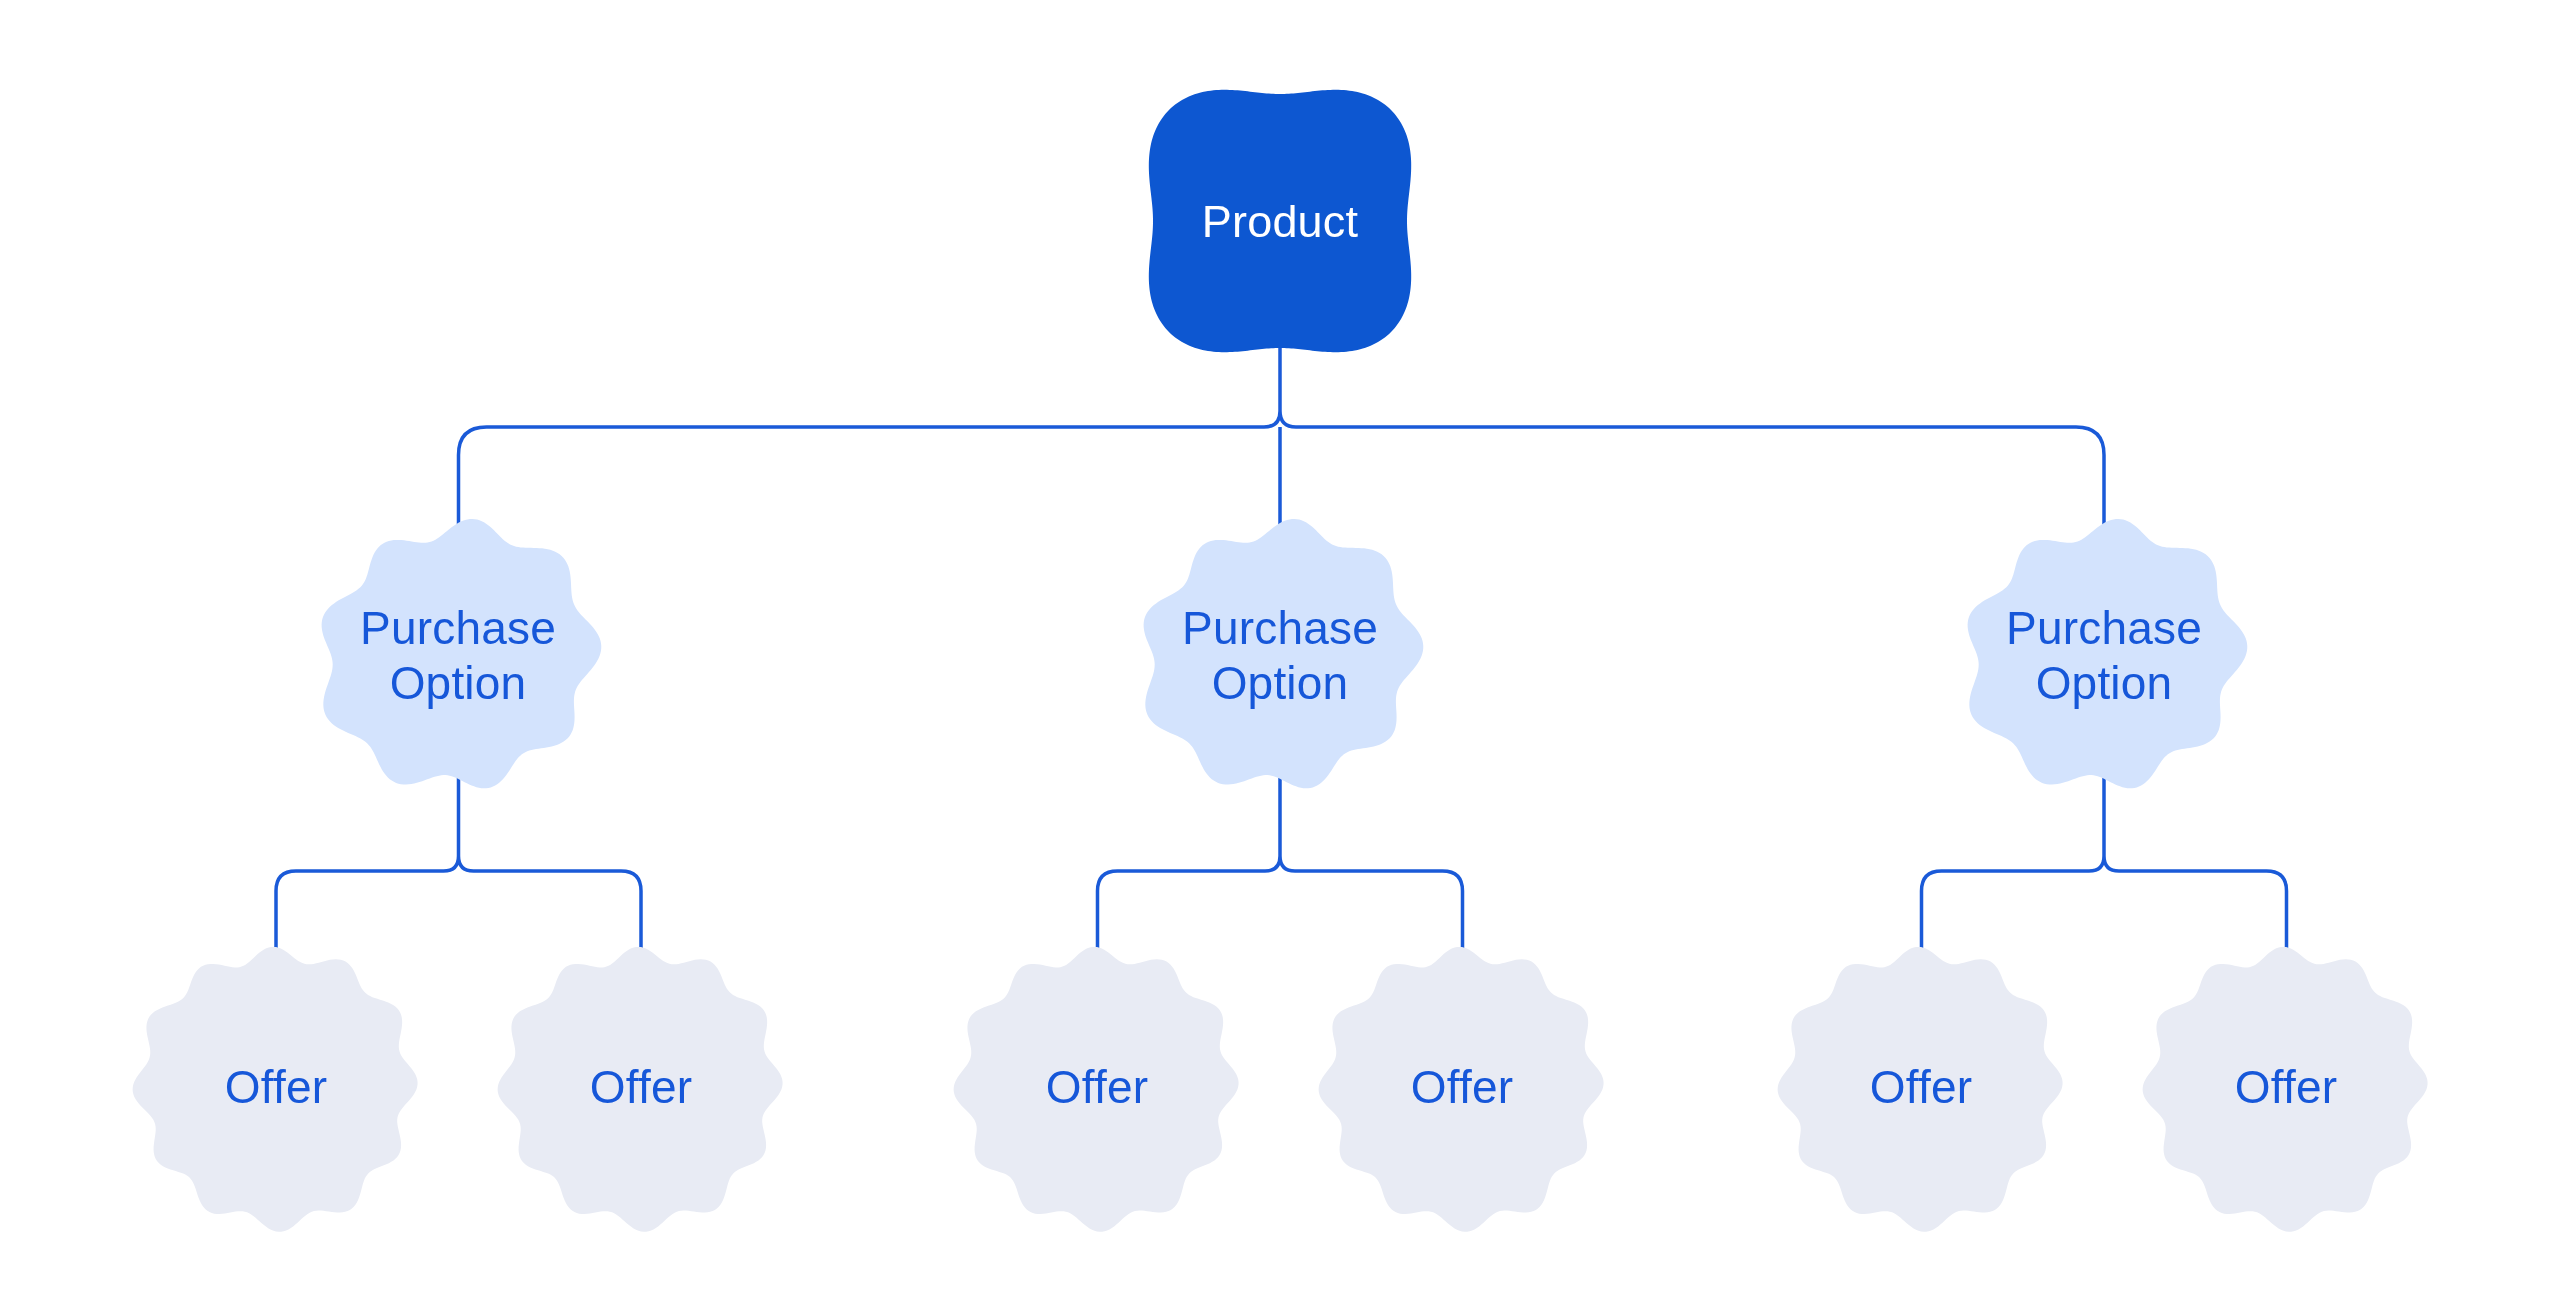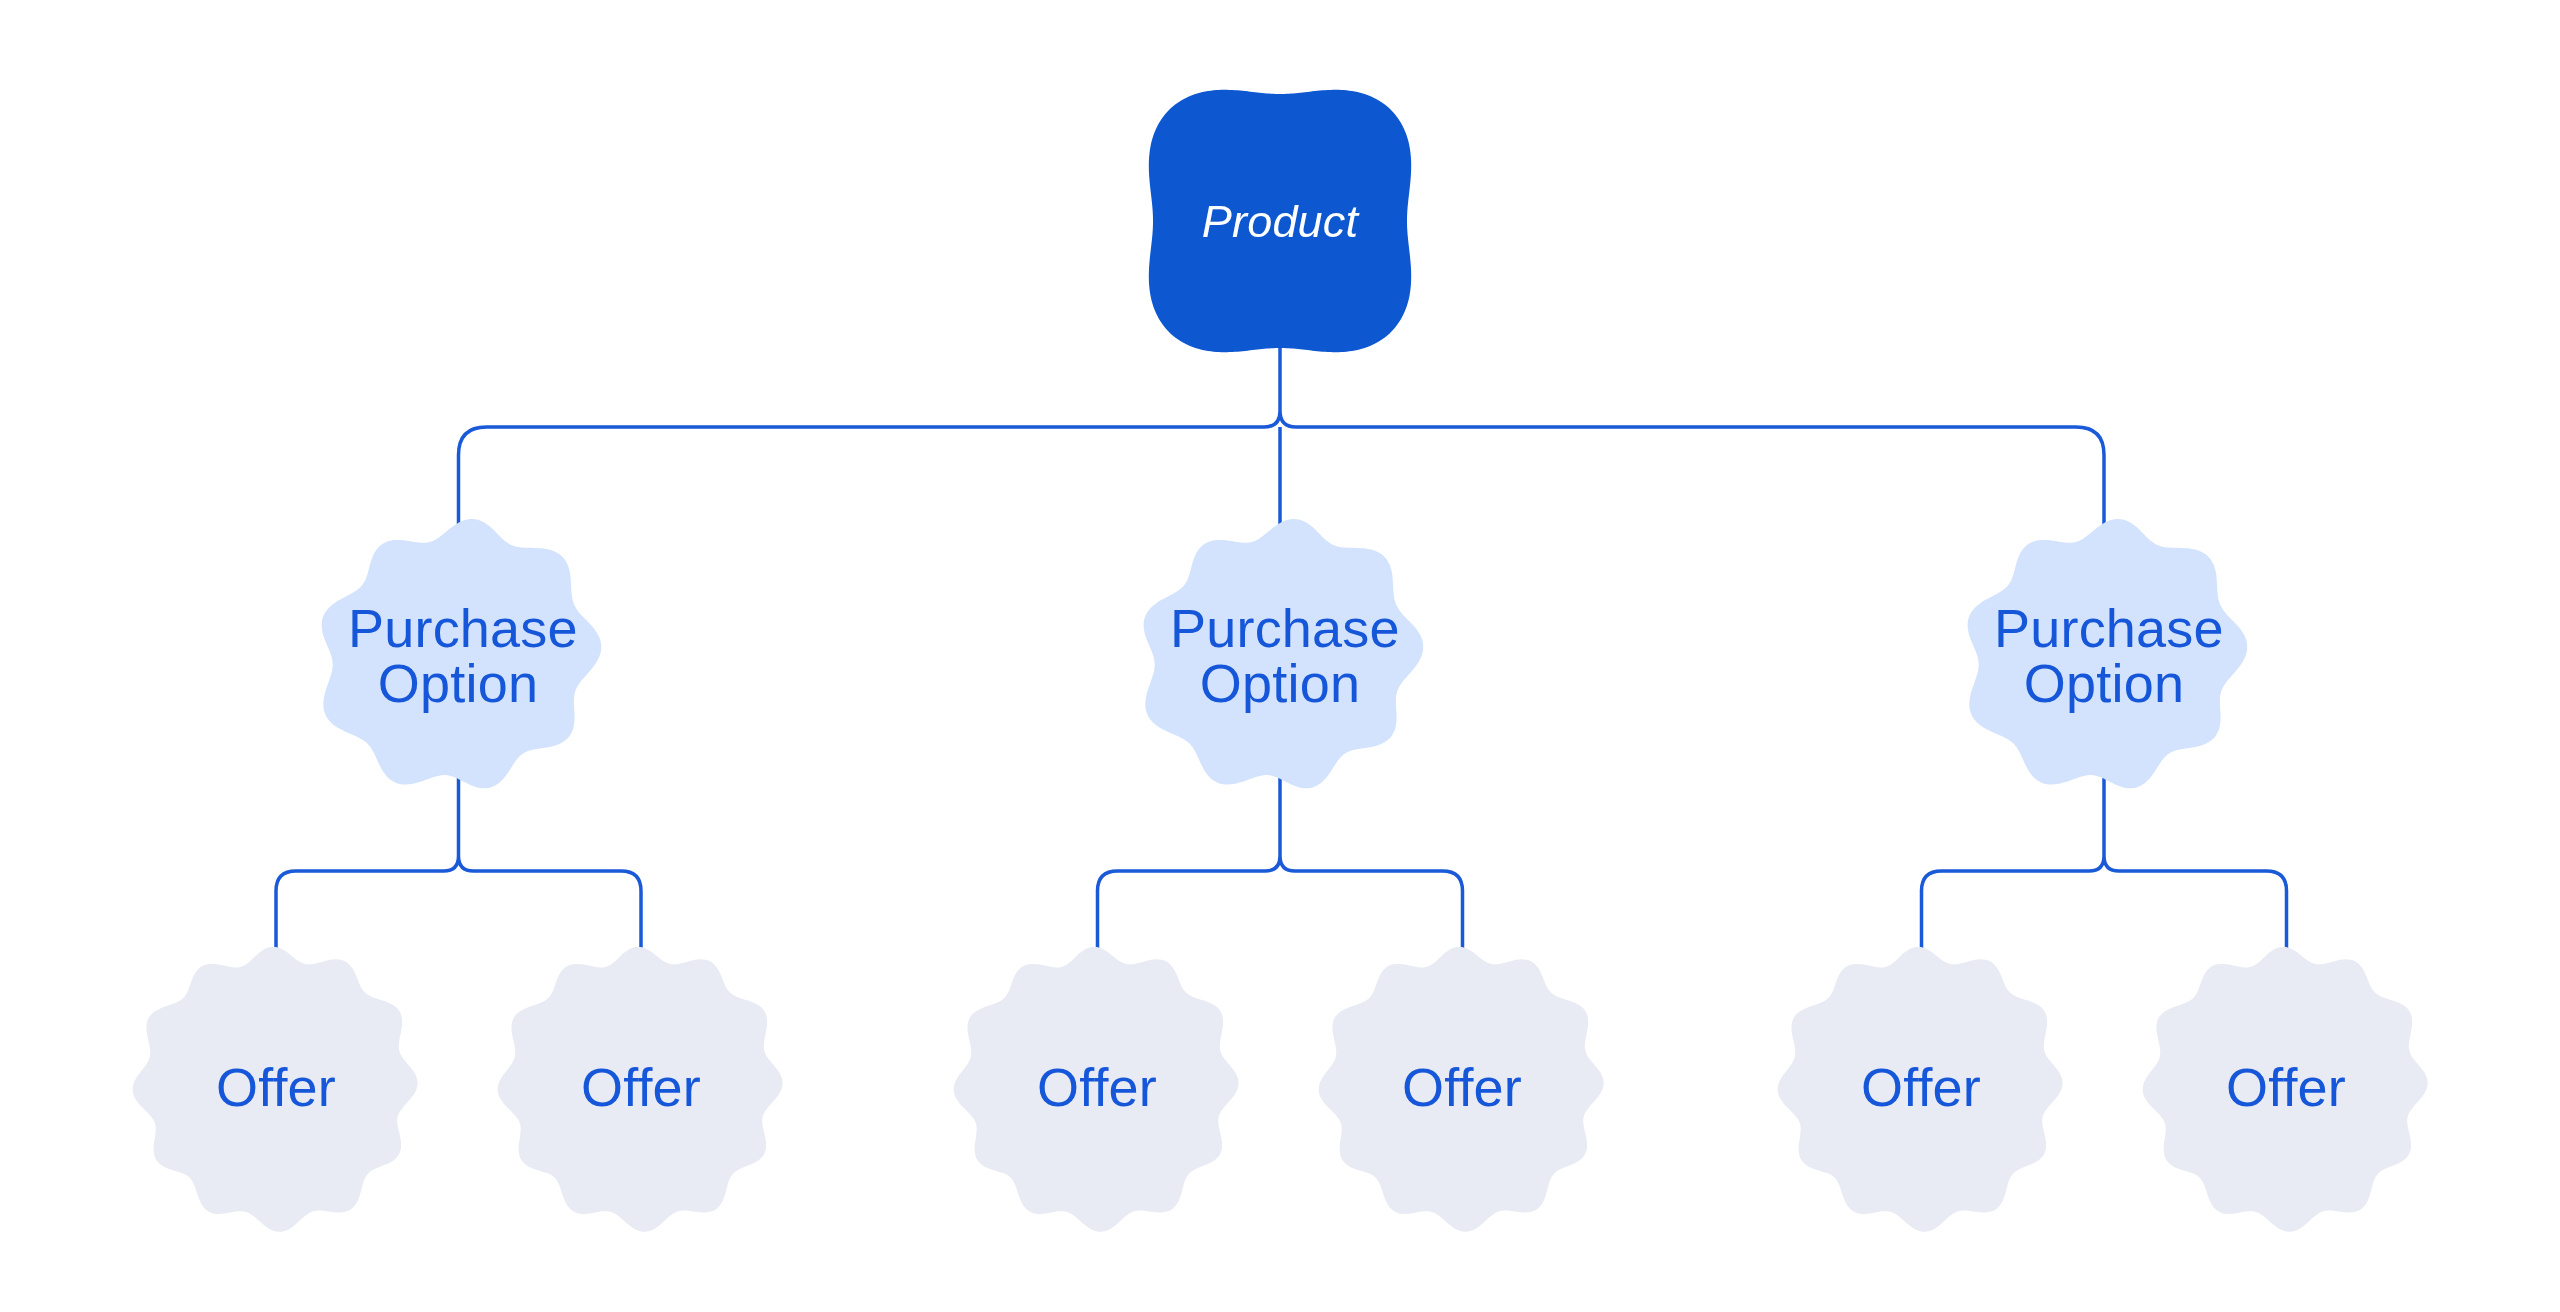--- a/index.html
+++ b/index.html
@@ -45,41 +45,41 @@
     width:320px; height:320px;
   }
   .blob-root{fill:var(--root-fill);}
   .blob-branch{fill:var(--branch-fill);}
   .blob-leaf{fill:var(--leaf-fill);}
   .node-label{
     position:relative;
     z-index:2;
     width:220px;
     text-align:center;
-    font-size:54px;
+    font-size:46px;
     line-height:55px;
     letter-spacing:0.2px;
     color:var(--node-text);
     font-weight:500;
   }
   .root-label{
     color:var(--root-text);
     font-size:45px;
   }
 </style>
 </head>
 <body>
 
 <div class="canvas">
 
   <svg class="connector-svg" viewBox="0 0 2560 1312" xmlns="http://www.w3.org/2000/svg">
     <path id="connectors" class="connector-path" d="M 458.5 560 V 455 Q 458.5 427 486.5 427 H 1264 Q 1280 427 1280 411 V 320 M 2104 560 V 455 Q 2104 427 2076 427 H 1296 Q 1280 427 1280 411 M 1280 427 V 560 M 276 990 V 891 Q 276 871 296 871 H 443.5 Q 458.5 871 458.5 856 V 770 M 641 990 V 891 Q 641 871 621 871 H 473.5 Q 458.5 871 458.5 856 M 1097.5 990 V 891 Q 1097.5 871 1117.5 871 H 1265 Q 1280 871 1280 856 V 770 M 1462.5 990 V 891 Q 1462.5 871 1442.5 871 H 1295 Q 1280 871 1280 856 M 1921.5 990 V 891 Q 1921.5 871 1941.5 871 H 2089 Q 2104 871 2104 856 V 770 M 2286.5 990 V 891 Q 2286.5 871 2266.5 871 H 2119 Q 2104 871 2104 856 "></path>
   </svg>
 
-  <div class="node" style="left:1120px;top:61px;font-style:italic;">
+  <div class="node" style="left:1120px;top:61px;">
     <svg viewBox="-160 -160 320 320">
       <path class="blob-root" d="M127.00 0.00L127.02 2.22L127.07 4.44L127.15 6.66L127.27 8.90L127.42 11.15L127.59 13.41L127.80 15.69L128.02 17.99L128.27 20.32L128.53 22.66L128.80 25.04L129.08 27.44L129.36 29.87L129.64 32.32L129.92 34.81L130.18 37.33L130.42 39.87L130.64 42.45L130.83 45.05L130.99 47.68L131.10 50.33L131.17 53.00L131.19 55.69L131.16 58.39L131.06 61.11L130.89 63.84L130.65 66.57L130.34 69.30L129.95 72.03L129.47 74.75L128.91 77.46L128.25 80.14L127.51 82.81L126.67 85.44L125.73 88.04L124.70 90.60L123.57 93.11L122.33 95.58L121.00 97.99L119.58 100.34L118.05 102.62L116.43 104.83L114.72 106.97L112.91 109.04L111.02 111.02L109.04 112.91L106.97 114.72L104.83 116.43L102.62 118.05L100.34 119.58L97.99 121.00L95.58 122.33L93.11 123.57L90.60 124.70L88.04 125.73L85.44 126.67L82.81 127.51L80.14 128.25L77.46 128.91L74.75 129.47L72.03 129.95L69.30 130.34L66.57 130.65L63.84 130.89L61.11 131.06L58.39 131.16L55.69 131.19L53.00 131.17L50.33 131.10L47.68 130.99L45.05 130.83L42.45 130.64L39.87 130.42L37.33 130.18L34.81 129.92L32.32 129.64L29.87 129.36L27.44 129.08L25.04 128.80L22.66 128.53L20.32 128.27L17.99 128.02L15.69 127.80L13.41 127.59L11.15 127.42L8.90 127.27L6.66 127.15L4.44 127.07L2.22 127.02L0.00 127.00L-2.22 127.02L-4.44 127.07L-6.66 127.15L-8.90 127.27L-11.15 127.42L-13.41 127.59L-15.69 127.80L-17.99 128.02L-20.32 128.27L-22.66 128.53L-25.04 128.80L-27.44 129.08L-29.87 129.36L-32.32 129.64L-34.81 129.92L-37.33 130.18L-39.87 130.42L-42.45 130.64L-45.05 130.83L-47.68 130.99L-50.33 131.10L-53.00 131.17L-55.69 131.19L-58.39 131.16L-61.11 131.06L-63.84 130.89L-66.57 130.65L-69.30 130.34L-72.03 129.95L-74.75 129.47L-77.46 128.91L-80.14 128.25L-82.81 127.51L-85.44 126.67L-88.04 125.73L-90.60 124.70L-93.11 123.57L-95.58 122.33L-97.99 121.00L-100.34 119.58L-102.62 118.05L-104.83 116.43L-106.97 114.72L-109.04 112.91L-111.02 111.02L-112.91 109.04L-114.72 106.97L-116.43 104.83L-118.05 102.62L-119.58 100.34L-121.00 97.99L-122.33 95.58L-123.57 93.11L-124.70 90.60L-125.73 88.04L-126.67 85.44L-127.51 82.81L-128.25 80.14L-128.91 77.46L-129.47 74.75L-129.95 72.03L-130.34 69.30L-130.65 66.57L-130.89 63.84L-131.06 61.11L-131.16 58.39L-131.19 55.69L-131.17 53.00L-131.10 50.33L-130.99 47.68L-130.83 45.05L-130.64 42.45L-130.42 39.87L-130.18 37.33L-129.92 34.81L-129.64 32.32L-129.36 29.87L-129.08 27.44L-128.80 25.04L-128.53 22.66L-128.27 20.32L-128.02 17.99L-127.80 15.69L-127.59 13.41L-127.42 11.15L-127.27 8.90L-127.15 6.66L-127.07 4.44L-127.02 2.22L-127.00 0.00L-127.02 -2.22L-127.07 -4.44L-127.15 -6.66L-127.27 -8.90L-127.42 -11.15L-127.59 -13.41L-127.80 -15.69L-128.02 -17.99L-128.27 -20.32L-128.53 -22.66L-128.80 -25.04L-129.08 -27.44L-129.36 -29.87L-129.64 -32.32L-129.92 -34.81L-130.18 -37.33L-130.42 -39.87L-130.64 -42.45L-130.83 -45.05L-130.99 -47.68L-131.10 -50.33L-131.17 -53.00L-131.19 -55.69L-131.16 -58.39L-131.06 -61.11L-130.89 -63.84L-130.65 -66.57L-130.34 -69.30L-129.95 -72.03L-129.47 -74.75L-128.91 -77.46L-128.25 -80.14L-127.51 -82.81L-126.67 -85.44L-125.73 -88.04L-124.70 -90.60L-123.57 -93.11L-122.33 -95.58L-121.00 -97.99L-119.58 -100.34L-118.05 -102.62L-116.43 -104.83L-114.72 -106.97L-112.91 -109.04L-111.02 -111.02L-109.04 -112.91L-106.97 -114.72L-104.83 -116.43L-102.62 -118.05L-100.34 -119.58L-97.99 -121.00L-95.58 -122.33L-93.11 -123.57L-90.60 -124.70L-88.04 -125.73L-85.44 -126.67L-82.81 -127.51L-80.14 -128.25L-77.46 -128.91L-74.75 -129.47L-72.03 -129.95L-69.30 -130.34L-66.57 -130.65L-63.84 -130.89L-61.11 -131.06L-58.39 -131.16L-55.69 -131.19L-53.00 -131.17L-50.33 -131.10L-47.68 -130.99L-45.05 -130.83L-42.45 -130.64L-39.87 -130.42L-37.33 -130.18L-34.81 -129.92L-32.32 -129.64L-29.87 -129.36L-27.44 -129.08L-25.04 -128.80L-22.66 -128.53L-20.32 -128.27L-17.99 -128.02L-15.69 -127.80L-13.41 -127.59L-11.15 -127.42L-8.90 -127.27L-6.66 -127.15L-4.44 -127.07L-2.22 -127.02L-0.00 -127.00L2.22 -127.02L4.44 -127.07L6.66 -127.15L8.90 -127.27L11.15 -127.42L13.41 -127.59L15.69 -127.80L17.99 -128.02L20.32 -128.27L22.66 -128.53L25.04 -128.80L27.44 -129.08L29.87 -129.36L32.32 -129.64L34.81 -129.92L37.33 -130.18L39.87 -130.42L42.45 -130.64L45.05 -130.83L47.68 -130.99L50.33 -131.10L53.00 -131.17L55.69 -131.19L58.39 -131.16L61.11 -131.06L63.84 -130.89L66.57 -130.65L69.30 -130.34L72.03 -129.95L74.75 -129.47L77.46 -128.91L80.14 -128.25L82.81 -127.51L85.44 -126.67L88.04 -125.73L90.60 -124.70L93.11 -123.57L95.58 -122.33L97.99 -121.00L100.34 -119.58L102.62 -118.05L104.83 -116.43L106.97 -114.72L109.04 -112.91L111.02 -111.02L112.91 -109.04L114.72 -106.97L116.43 -104.83L118.05 -102.62L119.58 -100.34L121.00 -97.99L122.33 -95.58L123.57 -93.11L124.70 -90.60L125.73 -88.04L126.67 -85.44L127.51 -82.81L128.25 -80.14L128.91 -77.46L129.47 -74.75L129.95 -72.03L130.34 -69.30L130.65 -66.57L130.89 -63.84L131.06 -61.11L131.16 -58.39L131.19 -55.69L131.17 -53.00L131.10 -50.33L130.99 -47.68L130.83 -45.05L130.64 -42.45L130.42 -39.87L130.18 -37.33L129.92 -34.81L129.64 -32.32L129.36 -29.87L129.08 -27.44L128.80 -25.04L128.53 -22.66L128.27 -20.32L128.02 -17.99L127.80 -15.69L127.59 -13.41L127.42 -11.15L127.27 -8.90L127.15 -6.66L127.07 -4.44L127.02 -2.22L127.00 -0.00Z"></path>
     </svg>
     <span class="node-label root-label">Product</span>
   </div>
 
   <div class="node" style="left:298px;top:496px;">
     <svg viewBox="-160 -160 320 320">
       <path class="blob-branch" d="M141.54 0.00L140.49 2.45L139.24 4.86L137.80 7.22L136.22 9.53L134.53 11.77L132.75 13.95L130.93 16.08L129.10 18.14L127.30 20.16L125.56 22.14L123.91 24.09L122.38 26.01L120.99 27.93L119.76 29.86L118.70 31.81L117.82 33.78L117.11 35.80L116.58 37.88L116.21 40.01L115.99 42.22L115.90 44.49L115.92 46.83L116.01 49.24L116.15 51.72L116.31 54.24L116.46 56.80L116.56 59.39L116.57 61.98L116.48 64.57L116.26 67.12L115.87 69.62L115.31 72.05L114.55 74.39L113.59 76.62L112.41 78.71L111.02 80.66L109.43 82.46L107.63 84.09L105.65 85.55L103.50 86.85L101.20 87.97L98.78 88.94L96.26 89.77L93.67 90.46L91.03 91.03L88.38 91.52L85.74 91.95L83.13 92.33L80.58 92.70L78.11 93.09L75.73 93.52L73.46 94.02L71.30 94.62L69.26 95.33L67.34 96.18L65.54 97.17L63.85 98.32L62.26 99.63L60.75 101.10L59.31 102.73L57.93 104.51L56.58 106.41L55.25 108.43L53.91 110.53L52.55 112.69L51.15 114.88L49.69 117.07L48.17 119.22L46.56 121.30L44.87 123.27L43.08 125.11L41.20 126.79L39.22 128.27L37.15 129.55L34.99 130.59L32.76 131.39L30.46 131.94L28.11 132.25L25.72 132.31L23.30 132.13L20.86 131.73L18.43 131.14L16.01 130.37L13.61 129.45L11.24 128.43L8.90 127.32L6.61 126.17L4.37 125.01L2.16 123.88L0.00 122.81L-2.13 121.83L-4.22 120.97L-6.30 120.25L-8.37 119.70L-10.44 119.32L-12.52 119.12L-14.63 119.11L-16.76 119.28L-18.95 119.63L-21.18 120.14L-23.48 120.78L-25.84 121.54L-28.26 122.39L-30.74 123.30L-33.29 124.23L-35.88 125.14L-38.53 126.01L-41.20 126.80L-43.89 127.47L-46.59 128.00L-49.27 128.36L-51.93 128.52L-54.53 128.46L-57.07 128.18L-59.53 127.65L-61.88 126.88L-64.13 125.87L-66.26 124.62L-68.26 123.15L-70.13 121.47L-71.87 119.61L-73.47 117.58L-74.96 115.42L-76.32 113.15L-77.59 110.81L-78.77 108.42L-79.89 106.02L-80.97 103.63L-82.02 101.28L-83.07 99.00L-84.15 96.80L-85.28 94.71L-86.47 92.73L-87.76 90.87L-89.15 89.15L-90.66 87.55L-92.30 86.07L-94.07 84.70L-95.98 83.44L-98.03 82.26L-100.20 81.14L-102.49 80.07L-104.87 79.02L-107.33 77.98L-109.84 76.91L-112.37 75.79L-114.90 74.61L-117.39 73.35L-119.81 71.99L-122.13 70.51L-124.33 68.92L-126.36 67.19L-128.21 65.33L-129.86 63.33L-131.27 61.21L-132.45 58.97L-133.38 56.62L-134.06 54.16L-134.49 51.63L-134.68 49.02L-134.64 46.36L-134.39 43.67L-133.96 40.95L-133.36 38.24L-132.63 35.54L-131.80 32.86L-130.91 30.22L-129.99 27.63L-129.08 25.09L-128.20 22.61L-127.40 20.18L-126.69 17.81L-126.12 15.49L-125.68 13.21L-125.42 10.97L-125.32 8.76L-125.40 6.57L-125.66 4.39L-126.09 2.20L-126.68 0.00L-127.41 -2.22L-128.25 -4.48L-129.19 -6.77L-130.19 -9.10L-131.22 -11.48L-132.24 -13.90L-133.22 -16.36L-134.13 -18.85L-134.92 -21.37L-135.57 -23.90L-136.05 -26.45L-136.33 -28.98L-136.39 -31.49L-136.21 -33.96L-135.79 -36.38L-135.11 -38.74L-134.18 -41.02L-133.00 -43.22L-131.59 -45.31L-129.95 -47.30L-128.12 -49.18L-126.11 -50.95L-123.95 -52.61L-121.68 -54.17L-119.32 -55.64L-116.92 -57.02L-114.50 -58.34L-112.09 -59.60L-109.74 -60.83L-107.46 -62.04L-105.28 -63.26L-103.22 -64.50L-101.30 -65.78L-99.53 -67.13L-97.92 -68.56L-96.47 -70.09L-95.17 -71.72L-94.02 -73.46L-93.01 -75.32L-92.12 -77.30L-91.33 -79.39L-90.62 -81.59L-89.96 -83.88L-89.32 -86.26L-88.69 -88.69L-88.03 -91.16L-87.32 -93.64L-86.53 -96.10L-85.65 -98.52L-84.65 -100.88L-83.51 -103.13L-82.24 -105.26L-80.81 -107.24L-79.23 -109.05L-77.49 -110.67L-75.60 -112.09L-73.57 -113.29L-71.41 -114.28L-69.13 -115.04L-66.74 -115.60L-64.27 -115.95L-61.74 -116.12L-59.16 -116.11L-56.56 -115.96L-53.95 -115.70L-51.36 -115.35L-48.79 -114.94L-46.27 -114.51L-43.80 -114.10L-41.39 -113.72L-39.05 -113.42L-36.79 -113.23L-34.60 -113.16L-32.47 -113.25L-30.41 -113.50L-28.41 -113.93L-26.45 -114.55L-24.52 -115.36L-22.61 -116.34L-20.72 -117.50L-18.82 -118.81L-16.90 -120.26L-14.96 -121.81L-12.97 -123.44L-10.95 -125.12L-8.87 -126.81L-6.73 -128.48L-4.54 -130.08L-2.30 -131.59L-0.00 -132.97L2.34 -134.19L4.72 -135.22L7.13 -136.03L9.55 -136.61L11.98 -136.94L14.40 -137.02L16.80 -136.83L19.17 -136.39L21.49 -135.69L23.76 -134.77L25.97 -133.63L28.12 -132.29L30.20 -130.79L32.20 -129.16L34.14 -127.43L36.02 -125.63L37.85 -123.80L39.63 -121.97L41.38 -120.18L43.11 -118.45L44.84 -116.82L46.58 -115.30L48.36 -113.92L50.17 -112.69L52.05 -111.62L54.00 -110.71L56.03 -109.96L58.16 -109.37L60.38 -108.93L62.70 -108.61L65.13 -108.40L67.65 -108.26L70.26 -108.19L72.94 -108.14L75.69 -108.09L78.48 -108.01L81.28 -107.87L84.09 -107.63L86.87 -107.28L89.60 -106.79L92.26 -106.13L94.81 -105.30L97.25 -104.28L99.53 -103.07L101.66 -101.66L103.60 -100.04L105.35 -98.24L106.91 -96.26L108.26 -94.11L109.41 -91.81L110.37 -89.38L111.15 -86.84L111.76 -84.21L112.22 -81.53L112.55 -78.81L112.79 -76.08L112.96 -73.36L113.08 -70.66L113.20 -68.02L113.33 -65.43L113.51 -62.92L113.77 -60.49L114.13 -58.15L114.62 -55.90L115.24 -53.74L116.01 -51.65L116.95 -49.64L118.05 -47.70L119.31 -45.80L120.72 -43.94L122.27 -42.10L123.94 -40.27L125.71 -38.43L127.55 -36.57L129.43 -34.68L131.31 -32.74L133.16 -30.74L134.96 -28.69L136.65 -26.56L138.21 -24.37L139.61 -22.11L140.81 -19.79L141.80 -17.41L142.55 -14.98L143.04 -12.51L143.27 -10.02L143.23 -7.51L142.92 -4.99L142.35 -2.48L141.54 -0.00Z"></path>
     </svg>

